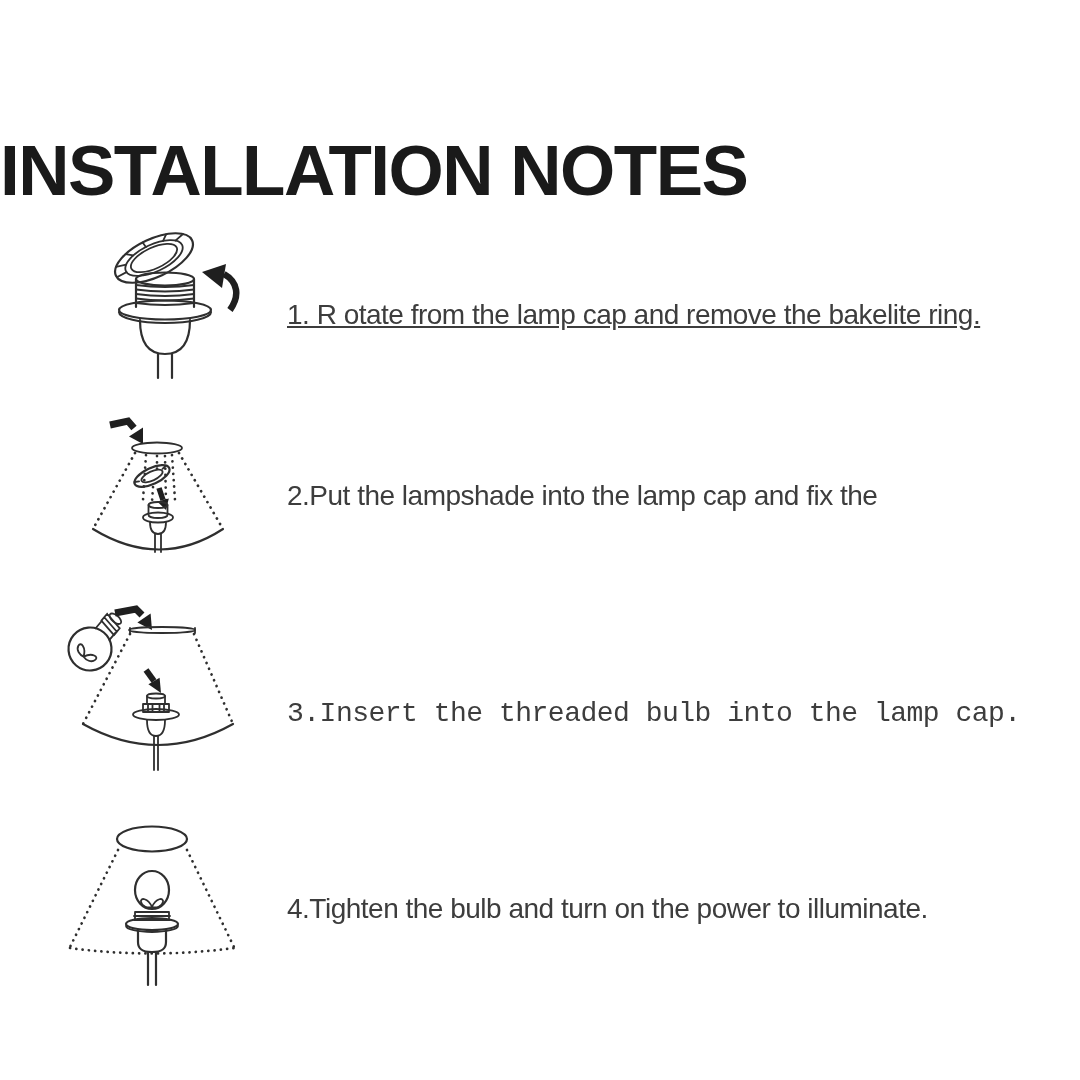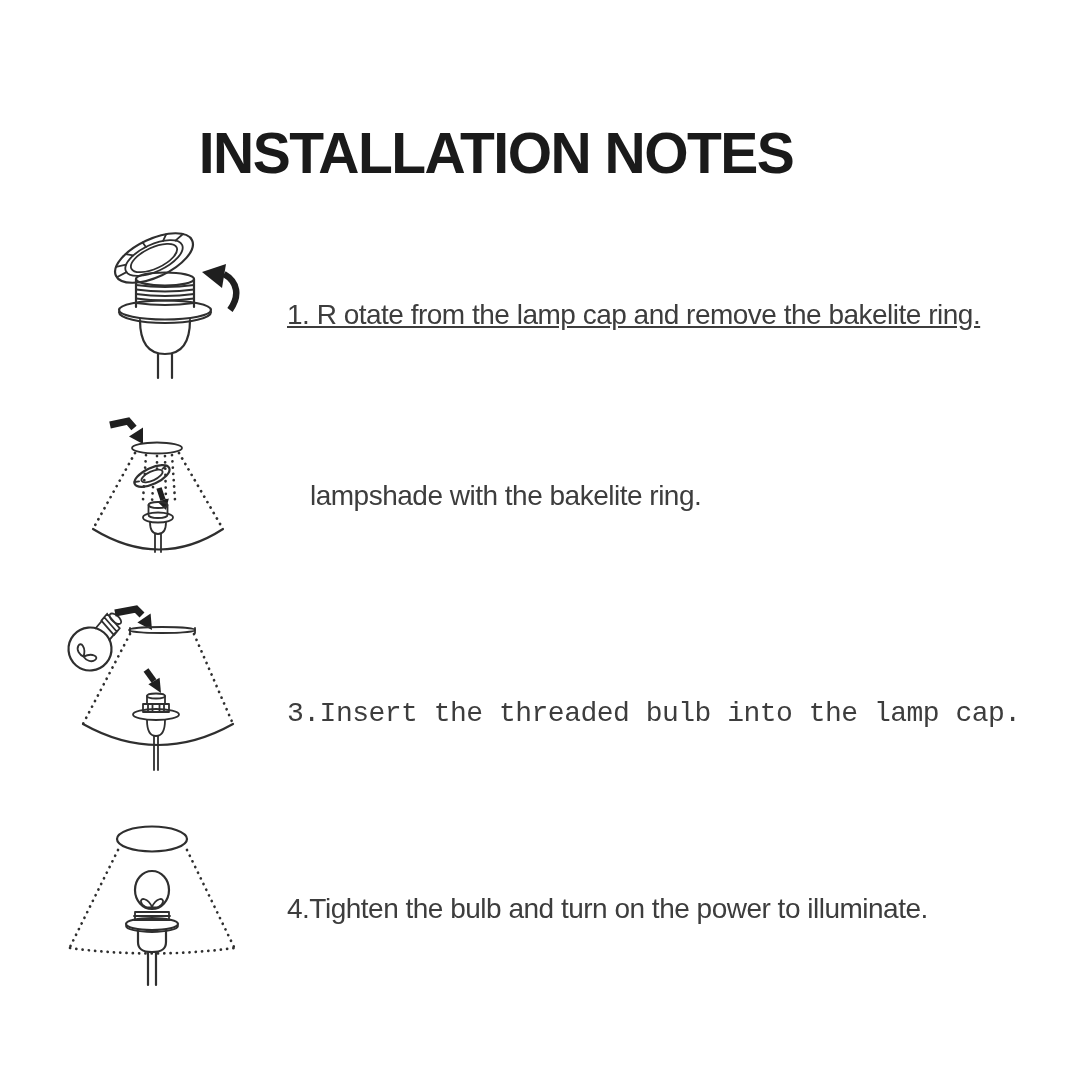--- a/index.html
+++ b/index.html
@@ -3,21 +3,21 @@
 <meta charset="utf-8">
 <style>
   html,body{margin:0;padding:0;}
   body{
     width:1080px;height:1080px;position:relative;overflow:hidden;
     background:#ffffff;
     font-family:"Liberation Sans","DejaVu Sans",sans-serif;
   }
   .title{
     position:absolute;top:82px;left:0;width:992px;
-    text-align:center;font-size:57px;font-weight:800;
+    font-size:71px;font-weight:800;
     letter-spacing:-1.5px;color:#1a1a1a;white-space:nowrap;
   }
   .step-text{
     position:absolute;left:287px;
     font-size:28px;line-height:36px;letter-spacing:-0.5px;
     color:#3d3d3d;white-space:nowrap;
   }
   #text-1{top:297px;text-decoration:underline;}
   #text-2{top:478px;}
   #text-3{top:696px;font-family:Liberation Mono, monospace;}
@@ -97,21 +97,21 @@
     <polygon class="arr" points="86,98 88.8,86.5 77.2,89.5"></polygon>
 
     <ellipse class="ln thin" cx="78" cy="93" rx="9.5" ry="3"></ellipse>
     <path class="ln thin" d="M68.5,93 V103 M87.5,93 V103 M68.5,103 A9.5 3 0 0 0 87.5,103"></path>
     <ellipse class="ln thin" cx="78" cy="105.5" rx="15" ry="5"></ellipse>
     <path class="ln thin" d="M70,110 C70,118 72,122 78,122 C84,122 86,118 86,110"></path>
     <path class="ln thin" d="M75,122 V140 M81,122 V140"></path>
   </svg>
 </figure>
 <div class="step-text" id="text-2">
-  <div class="cont">lampshade with the bakelite ring.</div>
+  <div>2.Put the lampshade into the lamp cap and fix the</div>
 </div>
 
 <figure id="illu-3">
   <svg viewBox="0 0 195 176" aria-label="threaded-bulb-insert-illustration">
 
     <g transform="translate(38,49) rotate(40)">
       <circle class="ln" cx="0" cy="0" r="21.5"></circle>
       <path class="ln thin" d="M-9,-19.5 L-9,-29 M9,-19.5 L9,-29"></path>
       <path class="ln thin" d="M-9.5,-29 L9.5,-26 M-9.5,-33.5 L9.5,-30.5 M-9.5,-38 L9.5,-35 M-9.5,-29 L-9.5,-38 M9.5,-26 L9.5,-35"></path>
       <ellipse class="ln thin" cx="0" cy="-39.5" rx="7" ry="3.5"></ellipse>

